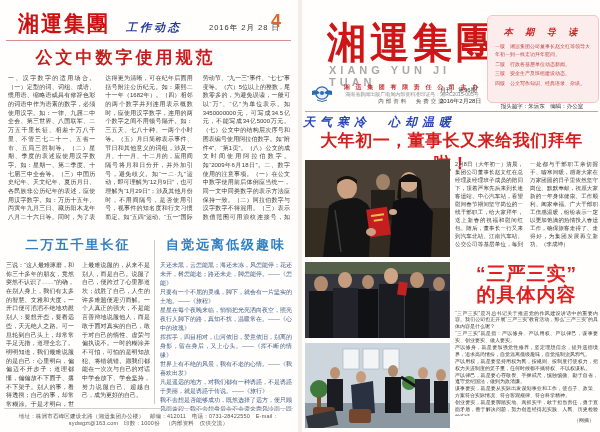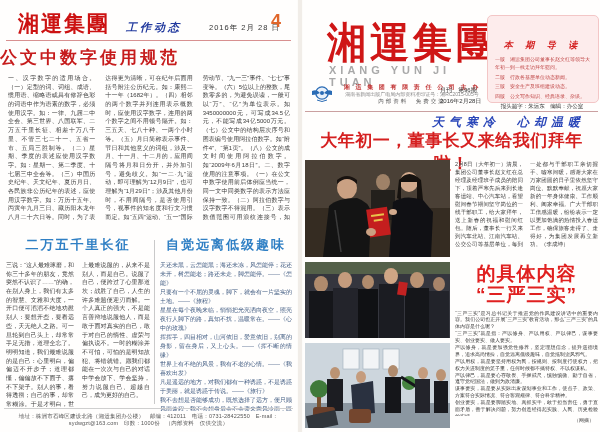--- a/index.html
+++ b/index.html
@@ -16,21 +16,21 @@
 
   
   .lp-masthead{position:absolute;left:18px;top:10px;font-size:21px;font-weight:900;
     color:#cc1212;letter-spacing:2px;transform:scaleY(1.05);}
   .lp-section{position:absolute;left:126px;top:20px;font-size:11px;font-weight:bold;
     font-style:italic;color:#223a9e;letter-spacing:3px;text-align:right;}
   .lp-date{position:absolute;left:209px;top:23px;font-size:7.5px;color:#333;letter-spacing:1px;}
   .lp-pagenum{position:absolute;left:271px;top:11px;font-size:18px;font-weight:900;color:#e0662a;}
   .lp-rule{position:absolute;left:6px;top:40px;width:285px;height:0;border-top:1px solid #d89090;}
 
-  .lp-title1{position:absolute;left:0;top:46px;width:251px;text-align:left;
+  .lp-title1{position:absolute;left:0;top:46px;width:251px;text-align:center;
     font-size:17px;font-weight:900;color:#c61c1c;letter-spacing:3px;}
 
   .lp-body1{position:absolute;left:8px;top:74px;width:282px;height:156px;
     column-count:3;column-gap:10px;
     font-size:6px;line-height:1.45;text-align:justify;color:#3b3b3b;overflow:hidden;}
 
   .lp-art2{position:absolute;left:6px;top:236px;width:144px;}
   .lp-art3{position:absolute;left:160px;top:236px;width:132px;}
   .blue-title{font-size:13px;font-weight:900;color:#2f7fc4;letter-spacing:2px;
     text-align:center;white-space:nowrap;}
@@ -52,29 +52,29 @@
   .rp-logo{position:absolute;left:8px;top:82px;width:22px;height:22px;}
   .rp-organizer{position:absolute;left:34px;top:83px;width:150px;text-align:center;
     font-size:6px;color:#c23333;letter-spacing:2px;font-weight:bold;}
   .rp-license{position:absolute;left:30px;top:91px;width:158px;text-align:center;
     font-size:5px;color:#8a8a8a;}
   .rp-exchange{position:absolute;left:34px;top:98px;width:150px;text-align:center;
     font-size:5.5px;color:#555;letter-spacing:2px;}
   .rp-issue{position:absolute;left:137px;top:85px;font-size:6px;color:#333;line-height:1.8;}
   .rp-digest{position:absolute;left:184px;top:15px;width:110px;height:86px;
     background:#fdecec;border:1px solid #f3c6c6;border-radius:5px;}
-  .rp-digest-title{margin-top:23px;text-align:center;font-size:9px;font-weight:900;
+  .rp-digest-title{margin-top:10px;text-align:center;font-size:9px;font-weight:900;
     color:#d42222;letter-spacing:5px;font-style:italic;}
   .rp-digest-items{margin:4px 7px 0 7px;font-size:5px;color:#c04545;line-height:1.55;}
   .rp-digest-items div{margin-bottom:2px;}
   .rp-credits{position:absolute;left:184px;top:103px;width:110px;text-align:center;
     font-size:5.5px;color:#333;}
   .rp-rule{position:absolute;left:2px;top:111px;width:293px;border-top:1px solid #caa0a0;}
-  .rp-kicker{position:absolute;left:0;top:114px;width:242px;text-align:right;
-    font-size:12px;font-weight:900;font-style:italic;color:#2a46b8;letter-spacing:5px;padding-left:40px;}
+  .rp-kicker{position:absolute;left:0;top:114px;width:242px;text-align:left;
+    font-size:12px;font-weight:900;font-style:italic;color:#2a46b8;letter-spacing:5px;}
   .rp-headline{position:absolute;left:0;top:129px;width:297px;text-align:center;
     font-size:17px;font-weight:900;color:#d51f1f;letter-spacing:0.5px;}
 
   .rp-photos{position:absolute;left:2px;top:160px;width:145px;}
   .photo{width:145px;display:block;margin-bottom:5px;background:#222;}
   .rp-textcol{position:absolute;left:152px;top:161px;width:143px;}
   .rp-body1{height:98px;column-count:2;column-gap:7px;font-size:5.5px;line-height:1.45;
     text-align:justify;color:#3a3a3a;overflow:hidden;}
   .rp-title2{margin-top:4px;text-align:center;color:#e02020;font-weight:900;
     font-size:19px;line-height:1.12;letter-spacing:1px;}
@@ -220,22 +220,22 @@
         <rect x="129" y="38" width="14" height="32" fill="#191a1f"></rect>
       <rect x="8" y="64" width="22" height="14" rx="3" fill="#6b3f2a"></rect>
       <rect x="44" y="66" width="22" height="14" rx="3" fill="#74462e"></rect>
       <rect x="2" y="70" width="30" height="15" fill="#30353b" transform="rotate(-12 17 77)"></rect>
     </svg>
   </div>
 
   <div class="rp-textcol">
     <div class="rp-body1">2月8日（大年初一）清晨，集团公司董事长赵文红在总经理及经理班子成员的陪同下，顶着严寒先后来到长途客运站、中心汽车站，看望慰问春节期间坚守岗位的一线干部职工，给大家拜年，送上新春的祝福和慰问红包。随后，董事长一行又来到汽车北站、江南汽车站、公交公司等基层单位，每到一处都与干部职工亲切握手、嘘寒问暖，感谢大家在万家团圆的日子里依然坚守岗位、默默奉献，祝愿大家新的一年身体健康、工作顺利、阖家幸福。广大干部职工倍感温暖，纷纷表示一定以更加饱满的热情投入春运工作，确保旅客走得了、走得好，为集团发展再立新功。（李成坤）</div>
     <div class="rp-title2">
+      <div>“三严三实”</div>
       <div>的具体内容</div>
-      <div>“三严三实”</div>
     </div>
     <div class="rp-body2">“三严三实”是习总书记关于推进党的作风建设讲话中的重要内容。我们公司也正开展“三严三实”教育活动，那么“三严三实”的具体内容是什么呢？
 “三严三实”就是指：严以修身、严以用权、严以律己，谋事要实、创业要实、做人要实。
 严以修身，就是要加强党性修养，坚定理想信念，提升道德境界，追求高尚情操，自觉远离低级趣味，自觉抵制歪风邪气。
 严以用权，就是要坚持用权为民，按规则、按制度行使权力，把权力关进制度的笼子里，任何时候都不搞特权、不以权谋私。
 严以律己，就是要心存敬畏、手握戒尺，慎独慎微、勤于自省，遵守党纪国法，做到为政清廉。
 谋事要实，就是要从实际出发谋划事业和工作，使点子、政策、方案符合实际情况、符合客观规律、符合科学精神。
 创业要实，就是要脚踏实地、真抓实干，敢于担当责任，勇于直面矛盾，善于解决问题，努力创造经得起实践、人民、历史检验的实绩。
 做人要实，就是要对党、对组织、对人民、对同志忠诚老实，做老实人、说老实话、干老实事，襟怀坦白，公道正派。</div>
     <div class="rp-byline2">（网摘）</div>

